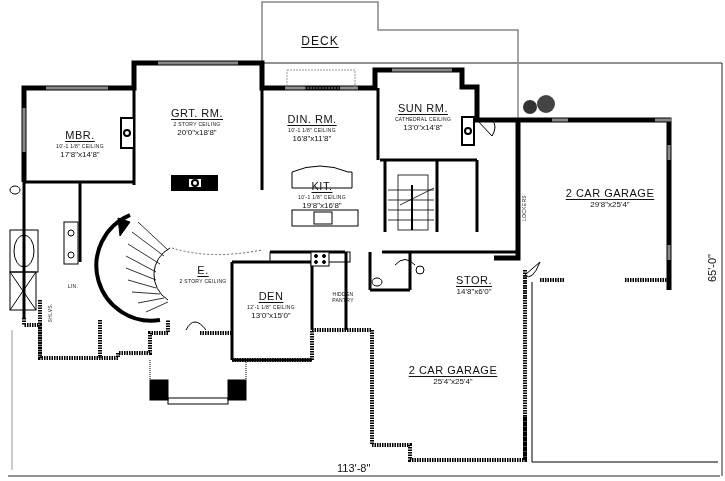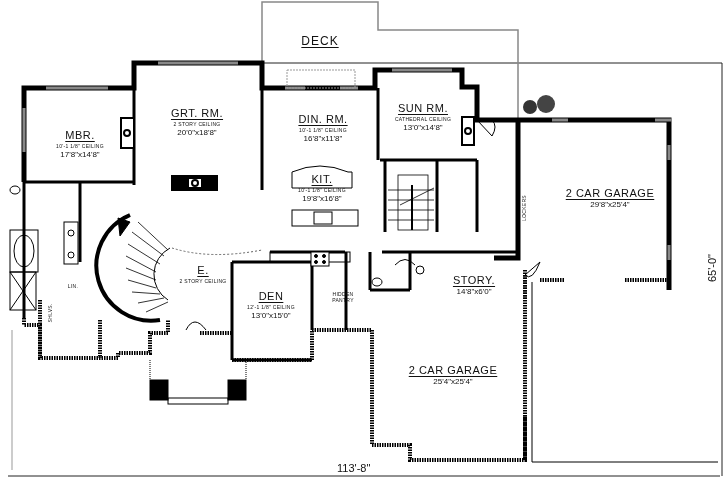--- a/index.html
+++ b/index.html
@@ -191,51 +191,51 @@
   <span class="ceil">10'-1 1/8" CEILING</span>
   <span class="dim">17'8"x14'8"</span>
 </div>
 
 <div class="lbl" style="left:197px;top:108px;">
   <span class="name">GRT. RM.</span>
   <span class="ceil">2 STORY CEILING</span>
   <span class="dim">20'0"x18'8"</span>
 </div>
 
-<div class="lbl" style="left:323px;top:114px;">
+<div class="lbl" style="left:312px;top:114px;">
   <span class="name">DIN. RM.</span>
   <span class="ceil">10'-1 1/8" CEILING</span>
   <span class="dim">16'8"x11'8"</span>
 </div>
 
 <div class="lbl" style="left:423px;top:96px;margin-top:7px;">
   <span class="name">SUN RM.</span>
   <span class="ceil">CATHEDRAL CEILING</span>
   <span class="dim">13'0"x14'8"</span>
 </div>
 
-<div class="lbl" style="left:322px;top:174px;">
+<div class="lbl" style="left:322px;top:181px;">
   <span class="name">KIT.</span>
   <span class="ceil">10'-1 1/8" CEILING</span>
   <span class="dim">19'8"x16'8"</span>
 </div>
 
 <div class="lbl" style="left:203px;top:265px;">
   <span class="name">E.</span>
   <span class="ceil">2 STORY CEILING</span>
 </div>
 
 <div class="lbl" style="left:271px;top:291px;">
   <span class="name">DEN</span>
   <span class="ceil">12'-1 1/8" CEILING</span>
   <span class="dim">13'0"x15'0"</span>
 </div>
 
 <div class="lbl" style="left:474px;top:275px;">
-  <span class="name">STORY.</span>
+  <span class="name">STOR.</span>
   <span class="dim">14'8"x6'0"</span>
 </div>
 
 <div class="lbl" style="left:610px;top:188px;">
   <span class="name">2 CAR GARAGE</span>
   <span class="dim">29'8"x25'4"</span>
 </div>
 
 <div class="lbl" style="left:453px;top:365px;">
   <span class="name">2 CAR GARAGE</span>

